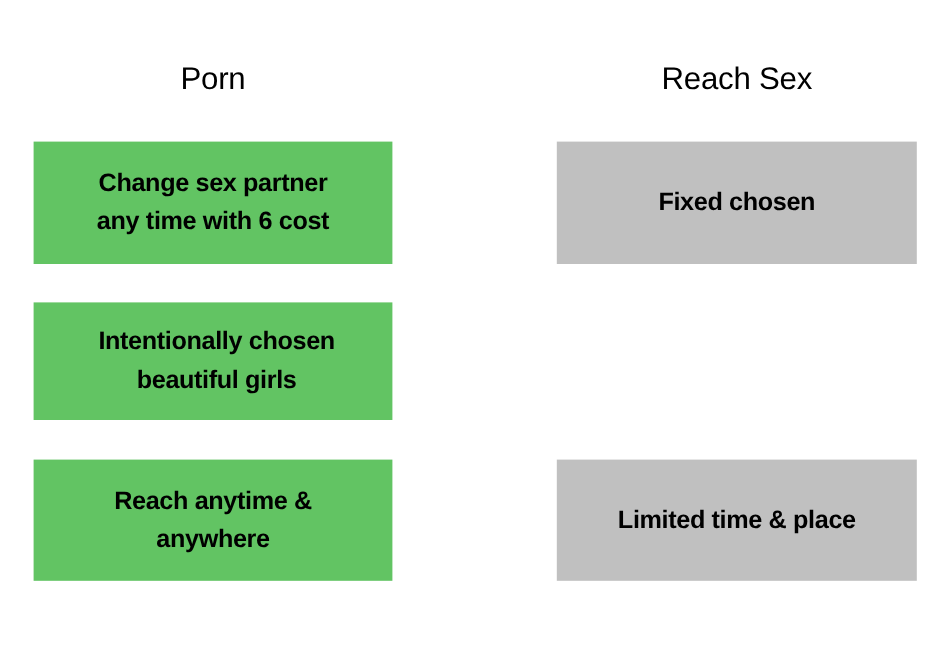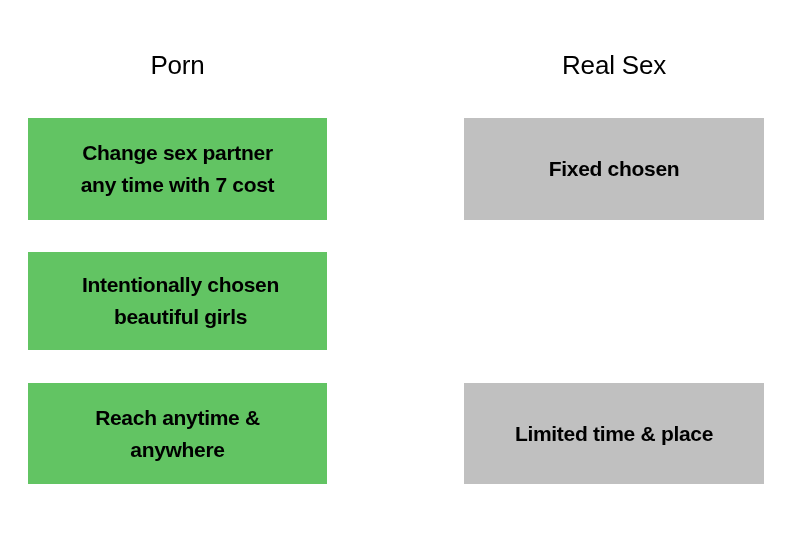--- a/index.html
+++ b/index.html
@@ -70,25 +70,25 @@
   .fill-green { background: #62c463; }
   .fill-gray  { background: #c0c0c0; }
 </style>
 </head>
 <body>
 
 <div class="canvas">
 
   <div class="col-header left">Porn</div>
 
-  <div class="col-header right">Real Sex</div>
+  <div class="col-header right">Reach Sex</div>
 
   <div class="cell col-left row-1 fill-green">
     <span class="cell-text">Change sex partner
-any time with 7 cost</span>
+any time with 6 cost</span>
   </div>
 
   <div class="cell col-right row-1 fill-gray">
     <span class="cell-text">Fixed chosen</span>
   </div>
 
   <div class="cell col-left row-2 fill-green">
     <span class="cell-text">Intentionally chosen
 beautiful girls</span>
   </div>

